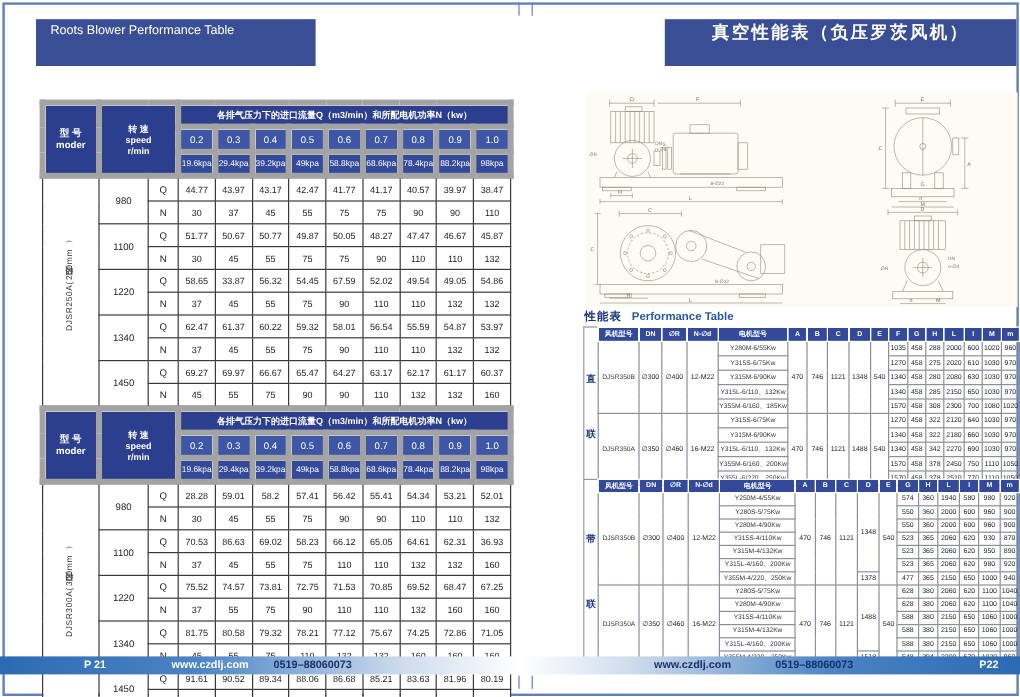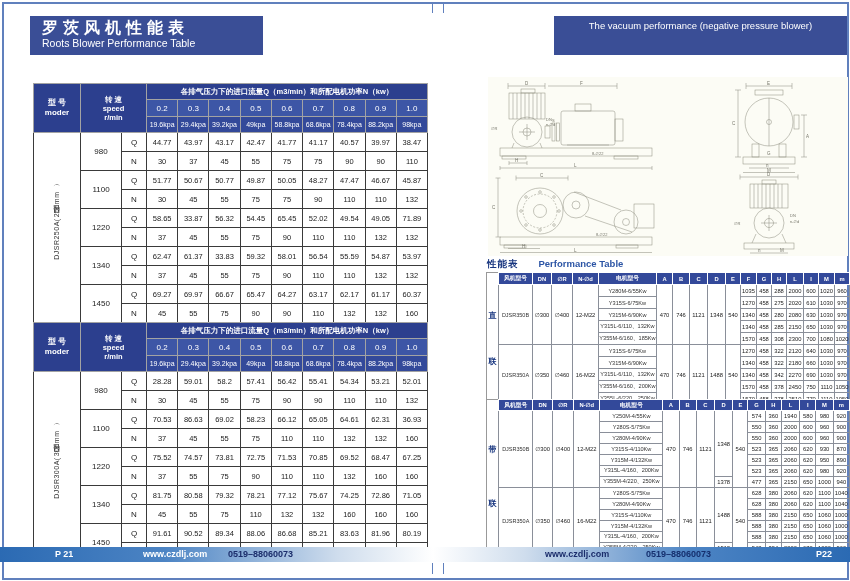--- a/index.html
+++ b/index.html
@@ -12,79 +12,78 @@
   .banner-left{left:30px;top:16px;width:233px;height:39px;padding:3px 0 0 12px;}
   .banner-left .b-cn{font-size:16px;font-weight:bold;letter-spacing:5px;line-height:18px;}
   .banner-left .b-en{font-size:10.5px;line-height:13px;}
   .banner-right{left:554px;top:16px;width:293px;height:39px;text-align:center;padding-top:4px;}
   .banner-right .b-cn{font-size:14.5px;font-weight:bold;letter-spacing:2px;line-height:17px;}
   .banner-right .b-en{font-size:9.5px;line-height:12px;}
   
   .left-table{position:absolute;left:33px;top:84px;}
   table.ltable{border-collapse:collapse;table-layout:fixed;width:395px;margin-top:-1px;border:1px solid #2a2a2a;}
   .ltable td{padding:0;text-align:center;vertical-align:middle;overflow:hidden;white-space:nowrap;}
-  .ltable .hcell{color:#fff;border:1px solid #a3a3a3;}
+  .ltable .hcell{color:#fff;border:5px solid #a3a3a3;}
   .ltable .hmodel{background:#2c3f8e;font-size:8px;font-weight:bold;line-height:10px;}
   .ltable .hspeed{background:#2c3f8e;font-size:7.5px;font-weight:bold;line-height:9px;}
   .ltable .hspan{background:#2c3f8e;font-size:7.5px;font-weight:bold;height:15px;}
   .ltable .hp{background:#3d56a6;font-size:8px;font-weight:normal;height:16px;}
   .ltable .hk{background:#33499a;font-size:7px;height:15px;}
   .ltable .bmodel{background:#fff;border:1px solid #3a3a3a;}
   .ltable .vert{writing-mode:vertical-rl;transform:rotate(180deg);font-size:7px;color:#333;letter-spacing:0.5px;}
   .ltable .bspeed{background:#fff;border:1px solid #3a3a3a;font-size:8px;color:#222;}
   .ltable .bqn{background:#fff;border:1px solid #3a3a3a;font-size:8px;color:#222;}
   .ltable .bval{background:#fff;border:1px solid #3a3a3a;font-size:7.5px;color:#222;height:18px;}
   
   .draw-panel{position:absolute;left:488px;top:77px;width:360px;height:179px;background:#fcfcf5;}
   .draw-panel svg{display:block;}
   
   .perf-title{position:absolute;left:487px;top:258px;font-size:9.5px;}
   .perf-title .pt-cn{color:#17357f;font-weight:bold;letter-spacing:1px;}
-  .perf-title .pt-en{color:#2c55a5;font-weight:bold;margin-left:20px;}
+  .perf-title .pt-en{color:#2c55a5;font-weight:bold;margin-left:8px;}
   
   .rt-block{position:absolute;display:flex;align-items:stretch;}
   .rt-direct{left:486px;top:272px;}
   .rt-belt{left:486px;top:399px;}
   .side-label{width:11px;border:1px solid #999;border-right:none;display:flex;flex-direction:column;
               justify-content:space-evenly;align-items:center;background:#fff;color:#17357f;
               font-size:8px;font-weight:bold;line-height:9px;}
   table.rtable{border-collapse:collapse;table-layout:fixed;width:352px;border:1px solid #777;}
   .rtable td{padding:0;text-align:center;vertical-align:middle;overflow:hidden;white-space:nowrap;}
   .rtable .rh{background:#33499a;color:#fff;font-size:5.8px;font-weight:bold;height:13px;border:1px solid #fff;}
   .rtable .rmod{font-size:5.5px;color:#333;border:1px solid #8a8f99;}
   .rtable .rmot{font-size:5.6px;color:#333;border:1px solid #8a8f99;}
   .rtable .rv{font-size:5.8px;color:#222;border:1px solid #8a8f99;}
   .rt-direct .rtable td{height:11px;}
   .rt-belt .rtable td{height:10px;}
   
   .foot{position:absolute;top:547px;height:15px;font-size:9px;font-weight:bold;}
   .foot-left{left:0;width:433px;background:linear-gradient(to right,#2b6ab3 0%,#4c84c4 38%,#cfdded 78%,#ffffff 100%);}
   .foot-right{left:433px;width:417px;background:linear-gradient(to left,#2b6ab3 0%,#4c84c4 38%,#cfdded 78%,#ffffff 100%);}
   .foot span{position:absolute;top:2px;line-height:11px;}
-  .fl-page{left:55px;color:#fff;}
+  .fl-page{left:70px;color:#fff;}
   .fl-site{left:143px;color:#fff;}
   .fl-phone{left:228px;color:#1b2d6b;}
   .fr-site{left:112px;color:#1b2d6b;}
   .fr-phone{left:213px;color:#152f6e;}
   .fr-page{right:18px;color:#fff;}
   
   .dim{font-size:4.5px;fill:#76766a;}
   .dim2{font-size:4px;fill:#76766a;}
 </style>
 </head>
 <body>
 
 <div class="frame"></div>
 <div class="spine-mark" style="left:432px;top:2px;height:11px;"></div>
 <div class="spine-mark" style="left:443px;top:2px;height:11px;"></div>
 <div class="spine-mark" style="left:432px;top:563px;height:11px;"></div>
 <div class="spine-mark" style="left:443px;top:563px;height:11px;"></div>
 
 <div class="banner banner-left">
-  <div class="b-cn">罗茨风机性能表</div>
   <div class="b-en">Roots Blower Performance Table</div>
 </div>
 
 <div class="left-table" id="left-tables">
     <table class="ltable">
       <colgroup>
         <col style="width:47px">
         <col style="width:41px">
         <col style="width:25px">
       </colgroup>
@@ -167,44 +166,44 @@
           <td class="bval">110</td>
           <td class="bval">132</td>
         </tr>
         <tr>
           <td class="bspeed" rowspan="2">1220</td>
           <td class="bqn">Q</td>
           <td class="bval">58.65</td>
           <td class="bval">33.87</td>
           <td class="bval">56.32</td>
           <td class="bval">54.45</td>
-          <td class="bval">65.45</td>
+          <td class="bval">67.59</td>
           <td class="bval">52.02</td>
           <td class="bval">49.54</td>
           <td class="bval">49.05</td>
-          <td class="bval">71.89</td>
+          <td class="bval">54.86</td>
         </tr>
         <tr>
           <td class="bqn">N</td>
           <td class="bval">37</td>
           <td class="bval">45</td>
           <td class="bval">55</td>
           <td class="bval">75</td>
           <td class="bval">90</td>
           <td class="bval">110</td>
           <td class="bval">110</td>
           <td class="bval">132</td>
           <td class="bval">132</td>
         </tr>
         <tr>
           <td class="bspeed" rowspan="2">1340</td>
           <td class="bqn">Q</td>
           <td class="bval">62.47</td>
           <td class="bval">61.37</td>
-          <td class="bval">33.83</td>
+          <td class="bval">60.22</td>
           <td class="bval">59.32</td>
           <td class="bval">58.01</td>
           <td class="bval">56.54</td>
           <td class="bval">55.59</td>
           <td class="bval">54.87</td>
           <td class="bval">53.97</td>
         </tr>
         <tr>
           <td class="bqn">N</td>
           <td class="bval">37</td>
@@ -408,21 +407,21 @@
     </table>
   </div>
 
 <div class="foot foot-left">
   <span class="fl-page">P 21</span>
   <span class="fl-site">www.czdlj.com</span>
   <span class="fl-phone">0519–88060073</span>
 </div>
 
 <div class="banner banner-right">
-  <div class="b-en">The vacuum performance (negative pressure blower)</div>
+  <div class="b-cn">真空性能表（负压罗茨风机）</div>
 </div>
 
 <div class="draw-panel">
 <svg width="360" height="179" viewBox="0 0 360 179">
   <g stroke="#8a8a7c" stroke-width="0.5" fill="none">
 
     <line x1="20" y1="9" x2="57" y2="9"></line>
         <line x1="60" y1="9" x2="129" y2="9"></line>
     <line x1="20" y1="6" x2="20" y2="12"></line>
         <line x1="57" y1="6" x2="57" y2="12"></line>

